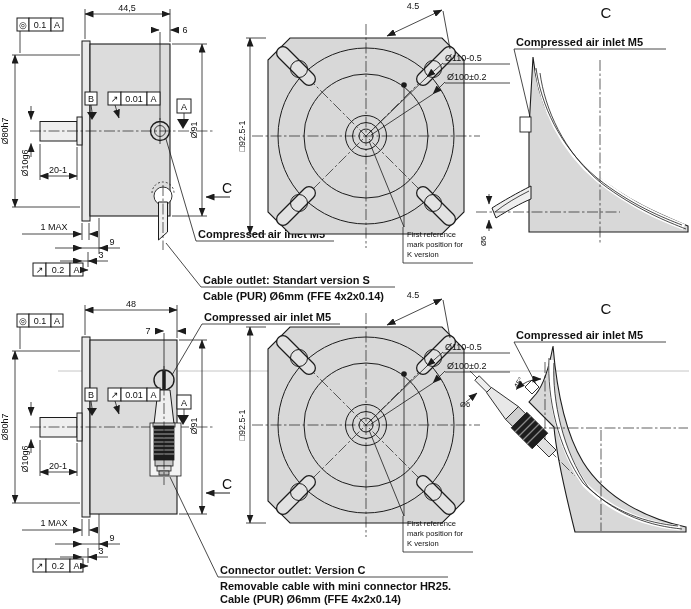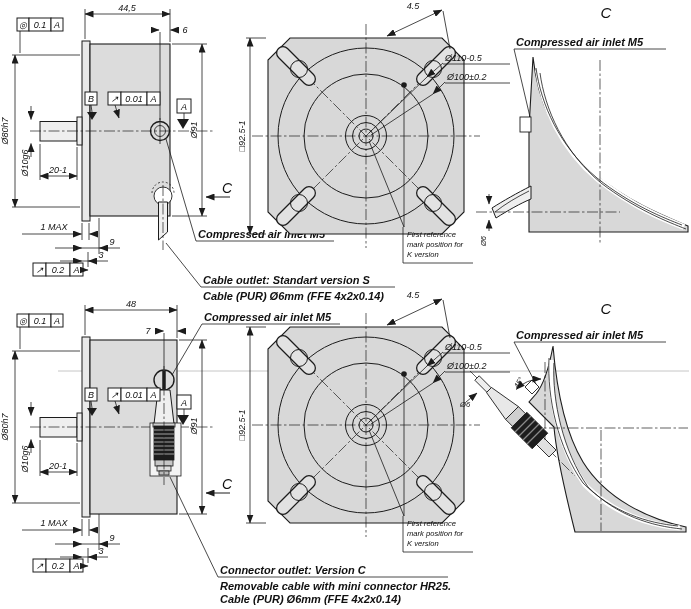--- a/index.html
+++ b/index.html
@@ -1,16 +1,16 @@
 <!DOCTYPE html>
 <html><head>
 <meta charset="utf-8">
 <style>
   html,body{margin:0;padding:0;background:#fff;}
-  .canvas{position:relative;width:691px;height:609px;background:#fff;overflow:hidden;font-style:italic;}
+  .canvas{position:relative;width:691px;height:609px;background:#fff;overflow:hidden;}
   svg{display:block;}
   text{font-family:"Liberation Sans",sans-serif;fill:#101010;}
   .t8{font-size:7.6px;}
   .t9{font-size:9px;}
   .t11{font-size:11px;font-weight:bold;}
   .t14{font-size:14px;}
   .t15{font-size:15px;}
   .s{stroke:#1c1c1c;stroke-width:1;fill:none;}
   .s8{stroke:#1c1c1c;stroke-width:.8;fill:none;}
   .s12{stroke:#1c1c1c;stroke-width:1.4;fill:none;}

